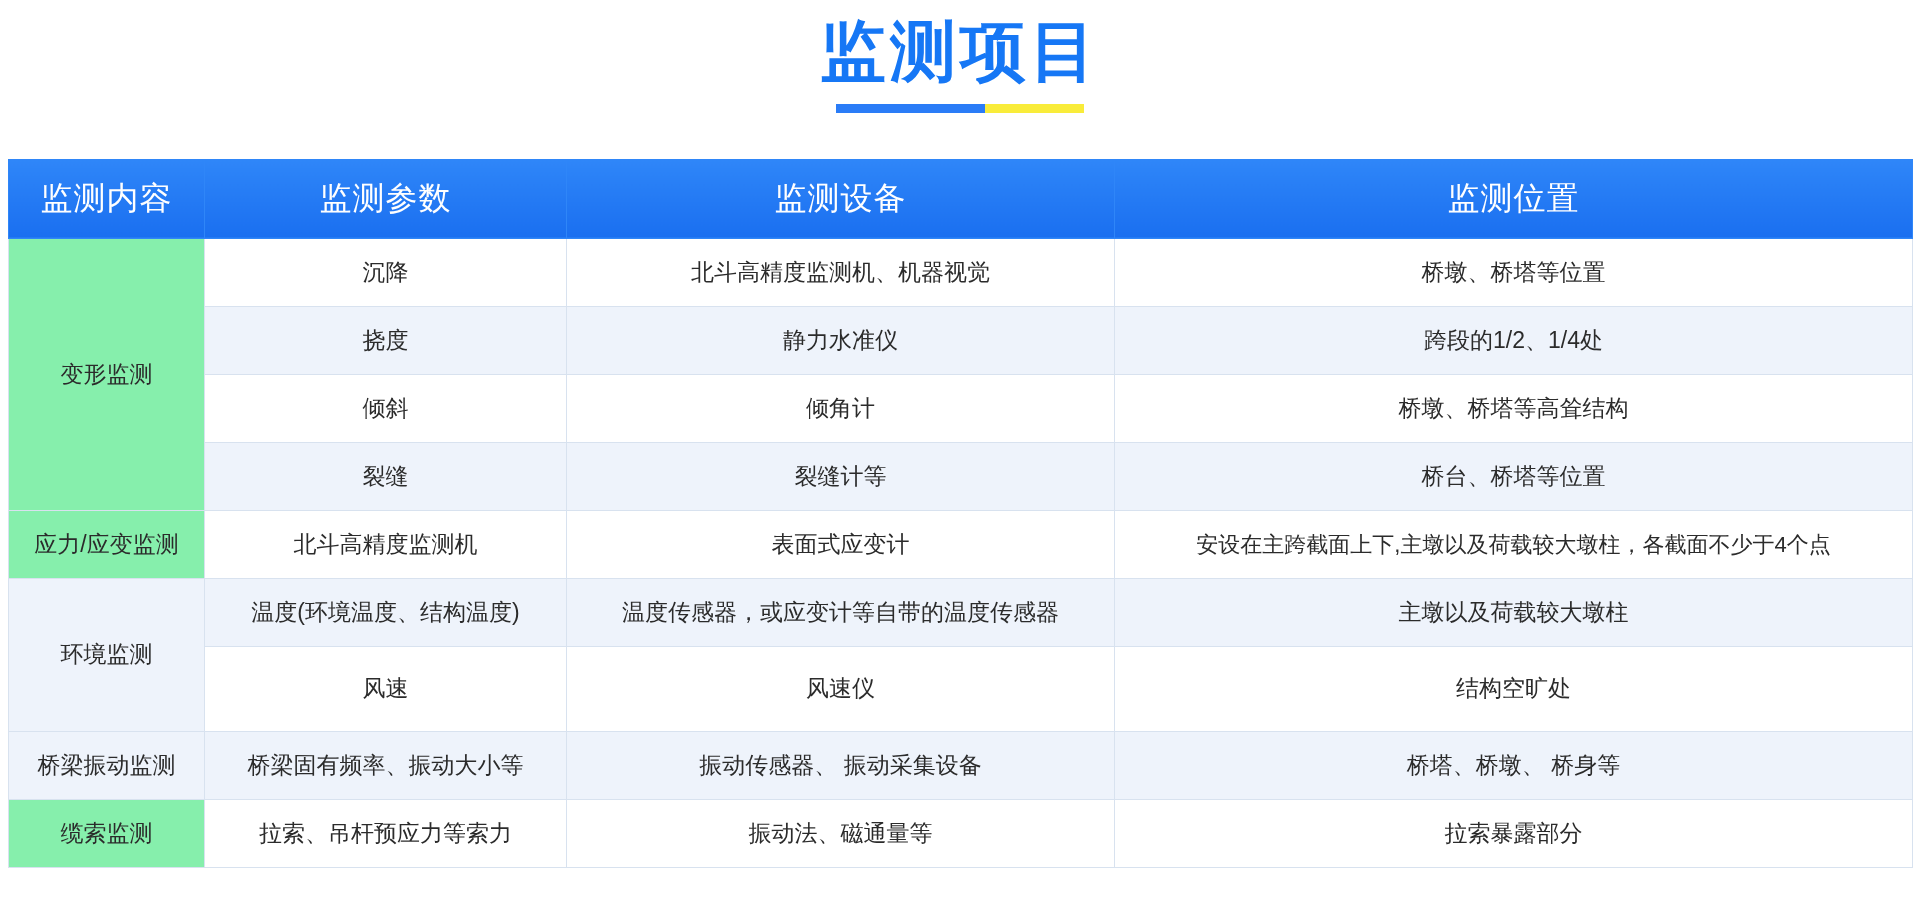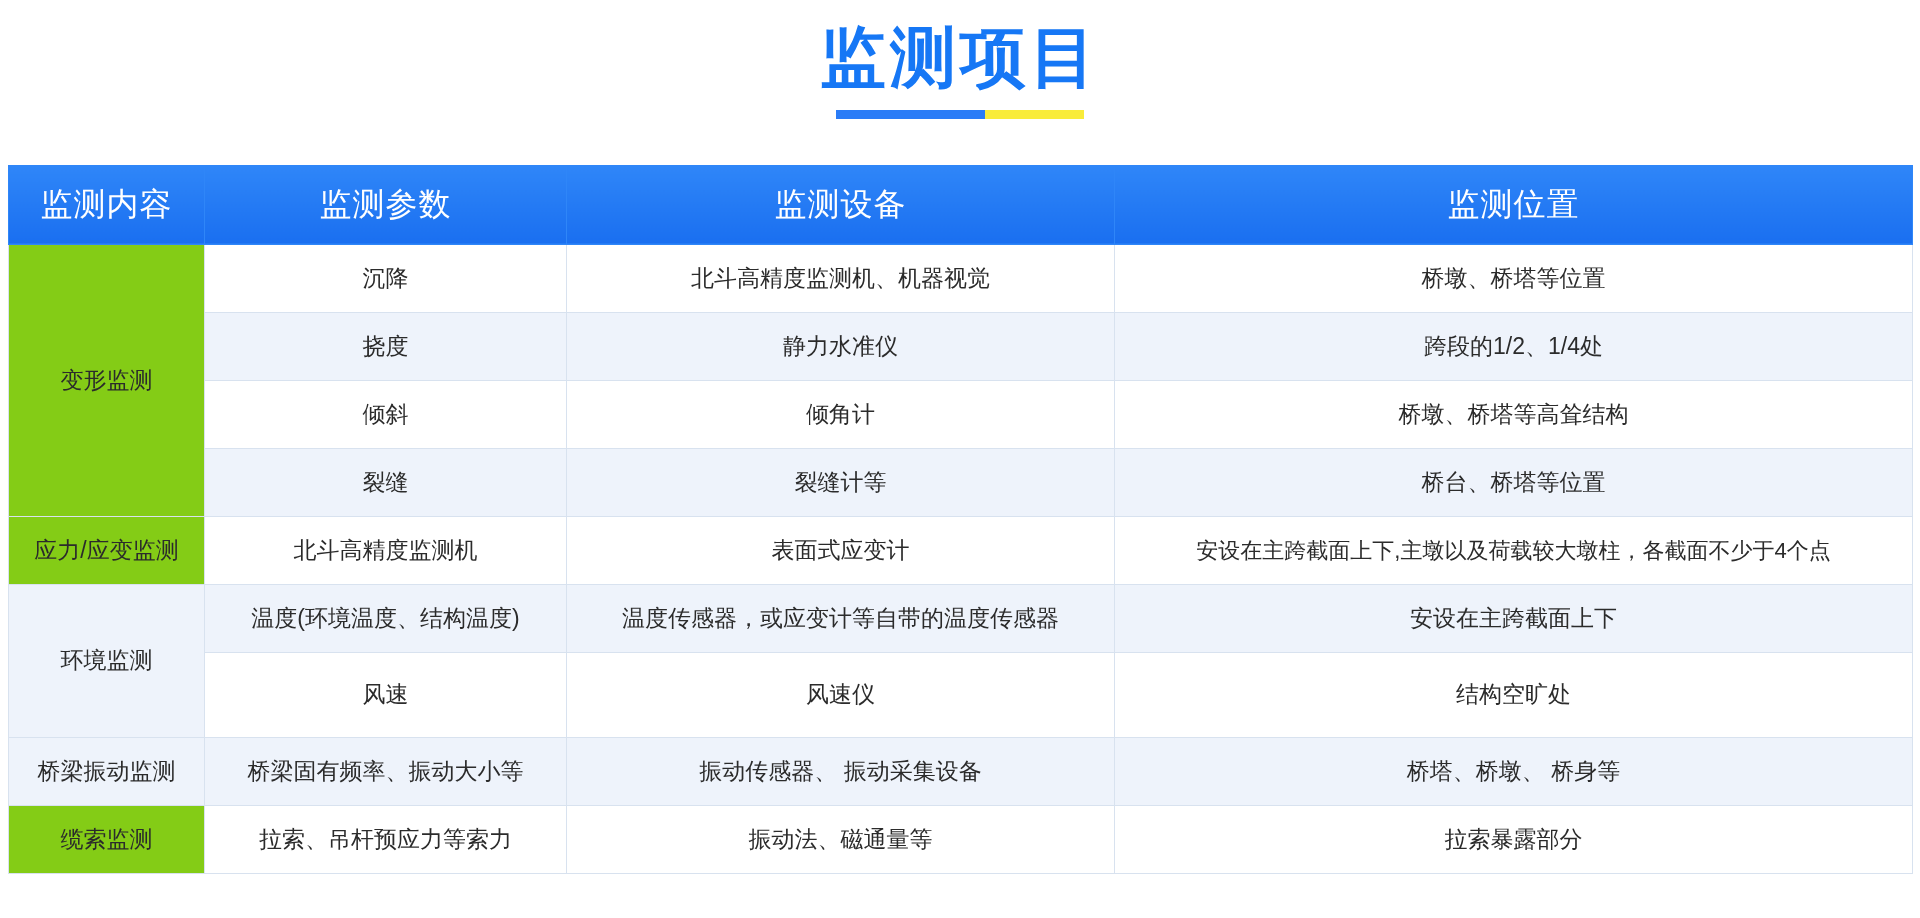--- a/index.html
+++ b/index.html
@@ -12,21 +12,21 @@
     font-family: "Liberation Sans", sans-serif;
   }
   .page {
     position: relative;
     width: 1920px;
     height: 918px;
     box-sizing: border-box;
   }
   
   .title-block {
-    padding-top: 20px;
+    padding-top: 14px;
     text-align: center;
   }
   .title {
     font-size: 66px;
     font-weight: bold;
     color: #1677f5;
     letter-spacing: 4px;
     line-height: 1.15;
     margin: 0;
   }
@@ -82,21 +82,21 @@
     vertical-align: middle;
     height: 63px;
     padding: 2px 8px;
     background: #ffffff;
     line-height: 1.35;
   }
   table.monitor tr.alt td {
     background: #eef3fb;
   }
   table.monitor td.rowhead {
-    background: #84cc16;
+    background: #86efac;
     color: #2b2b2b;
   }
   table.monitor td.tall {
     height: 80px;
   }
   table.monitor td.small {
     font-size: 22px;
   }
 </style>
 </head>
@@ -156,21 +156,21 @@
           <td class="rowhead">应力/应变监测</td>
           <td>北斗高精度监测机</td>
           <td>表面式应变计</td>
           <td class="small">安设在主跨截面上下,主墩以及荷载较大墩柱，各截面不少于4个点</td>
         </tr>
 
         <tr class="alt">
           <td class="rowhead" rowspan="2">环境监测</td>
           <td>温度(环境温度、结构温度)</td>
           <td>温度传感器，或应变计等自带的温度传感器</td>
-          <td>安设在主跨截面上下</td>
+          <td>主墩以及荷载较大墩柱</td>
         </tr>
         <tr>
           <td class="tall">风速</td>
           <td class="tall">风速仪</td>
           <td class="tall">结构空旷处</td>
         </tr>
 
         <tr class="alt">
           <td class="rowhead">桥梁振动监测</td>
           <td>桥梁固有频率、振动大小等</td>

